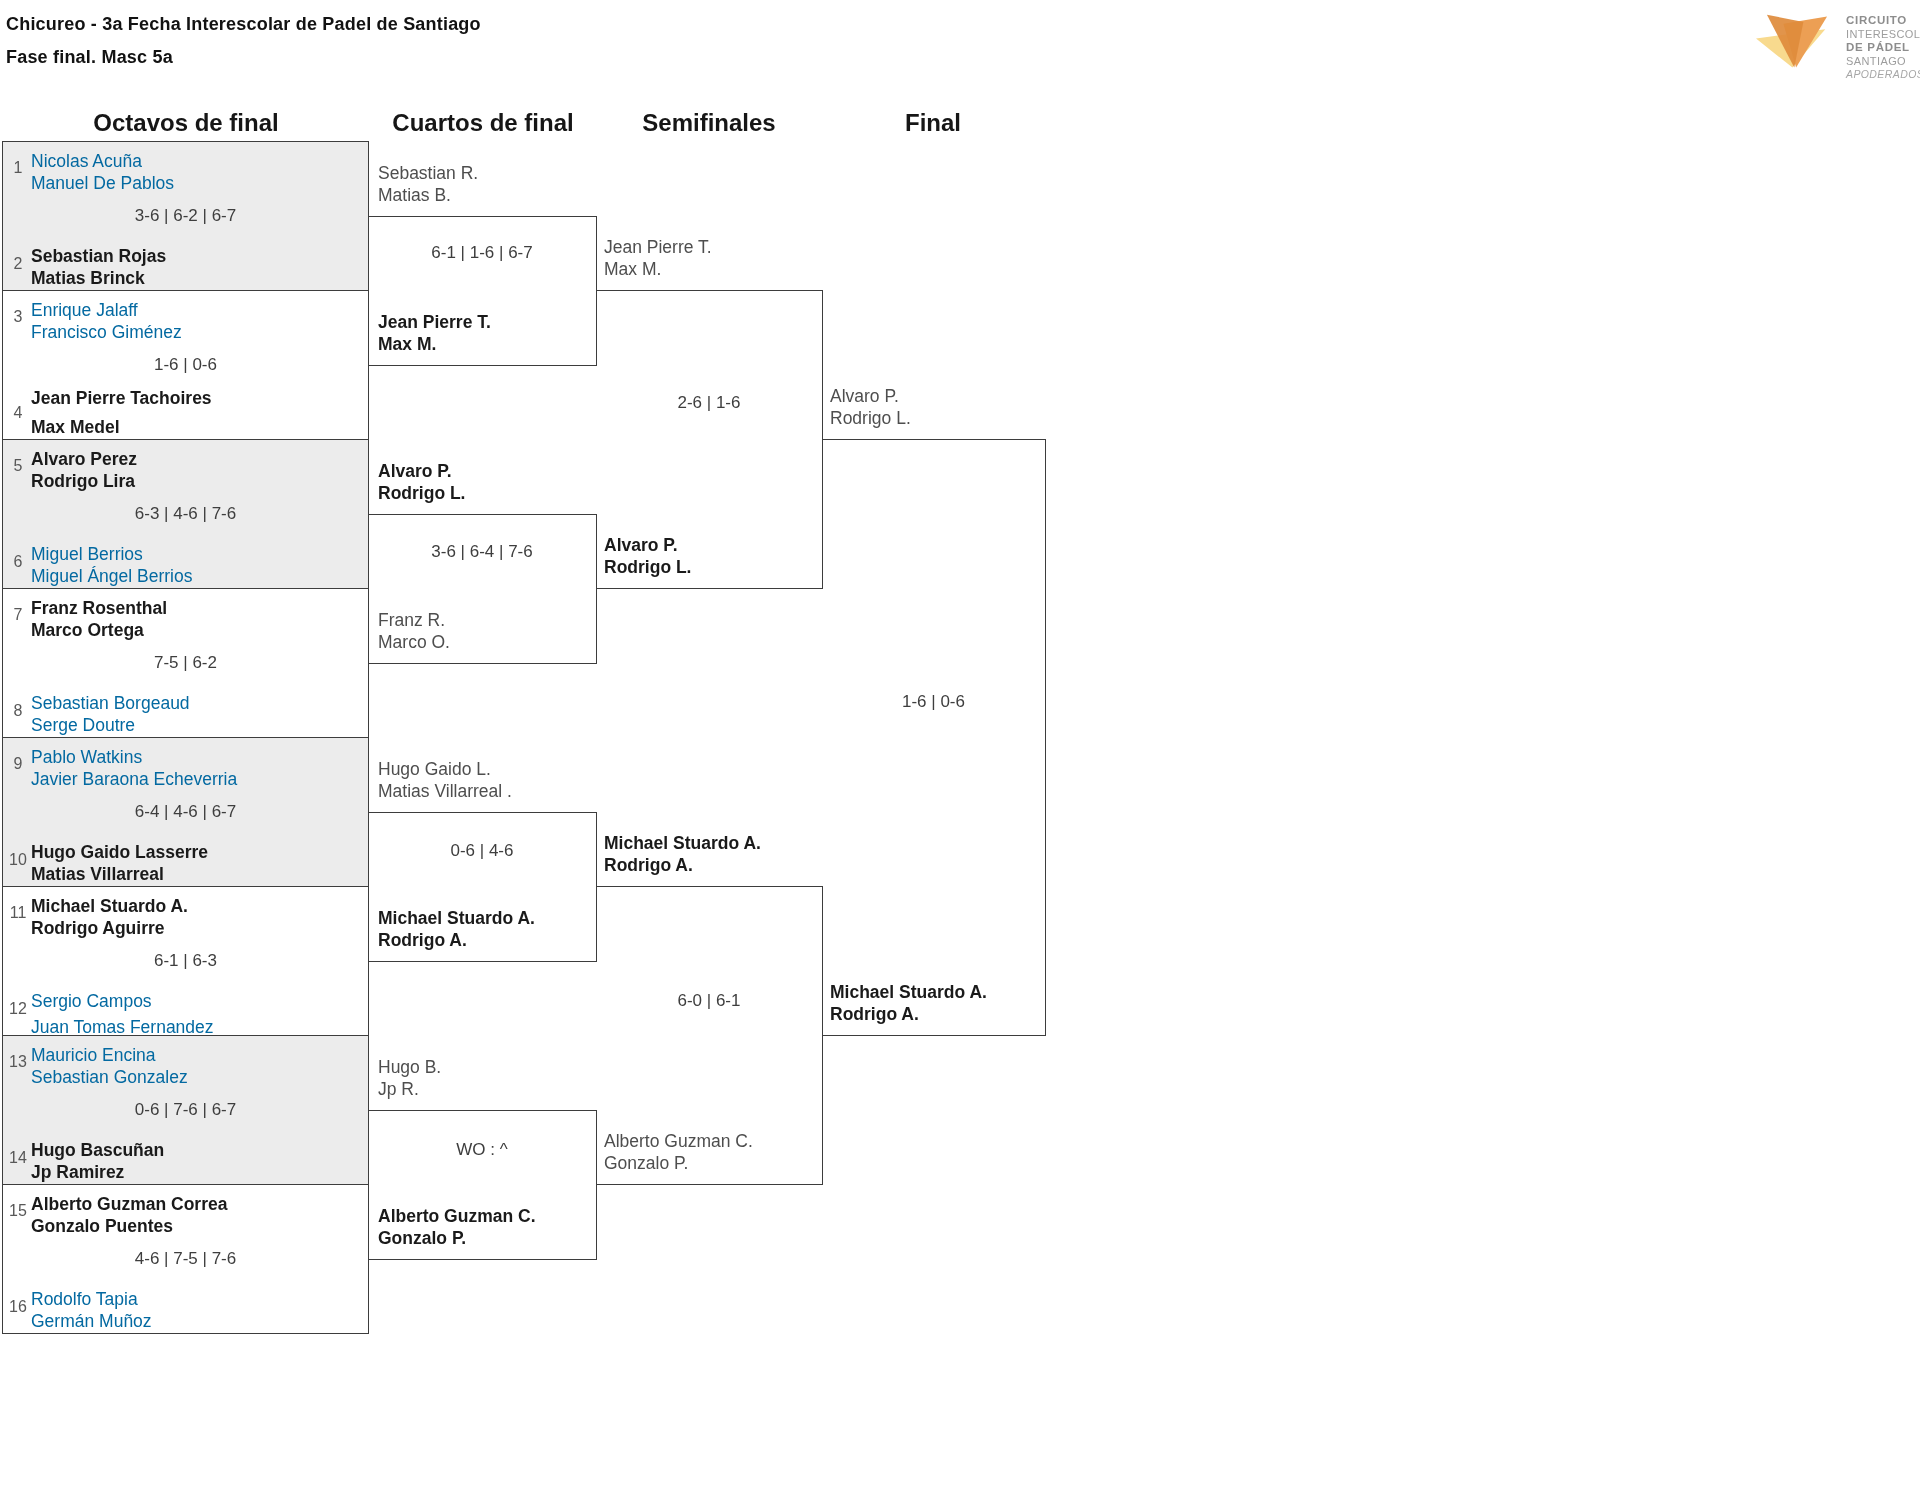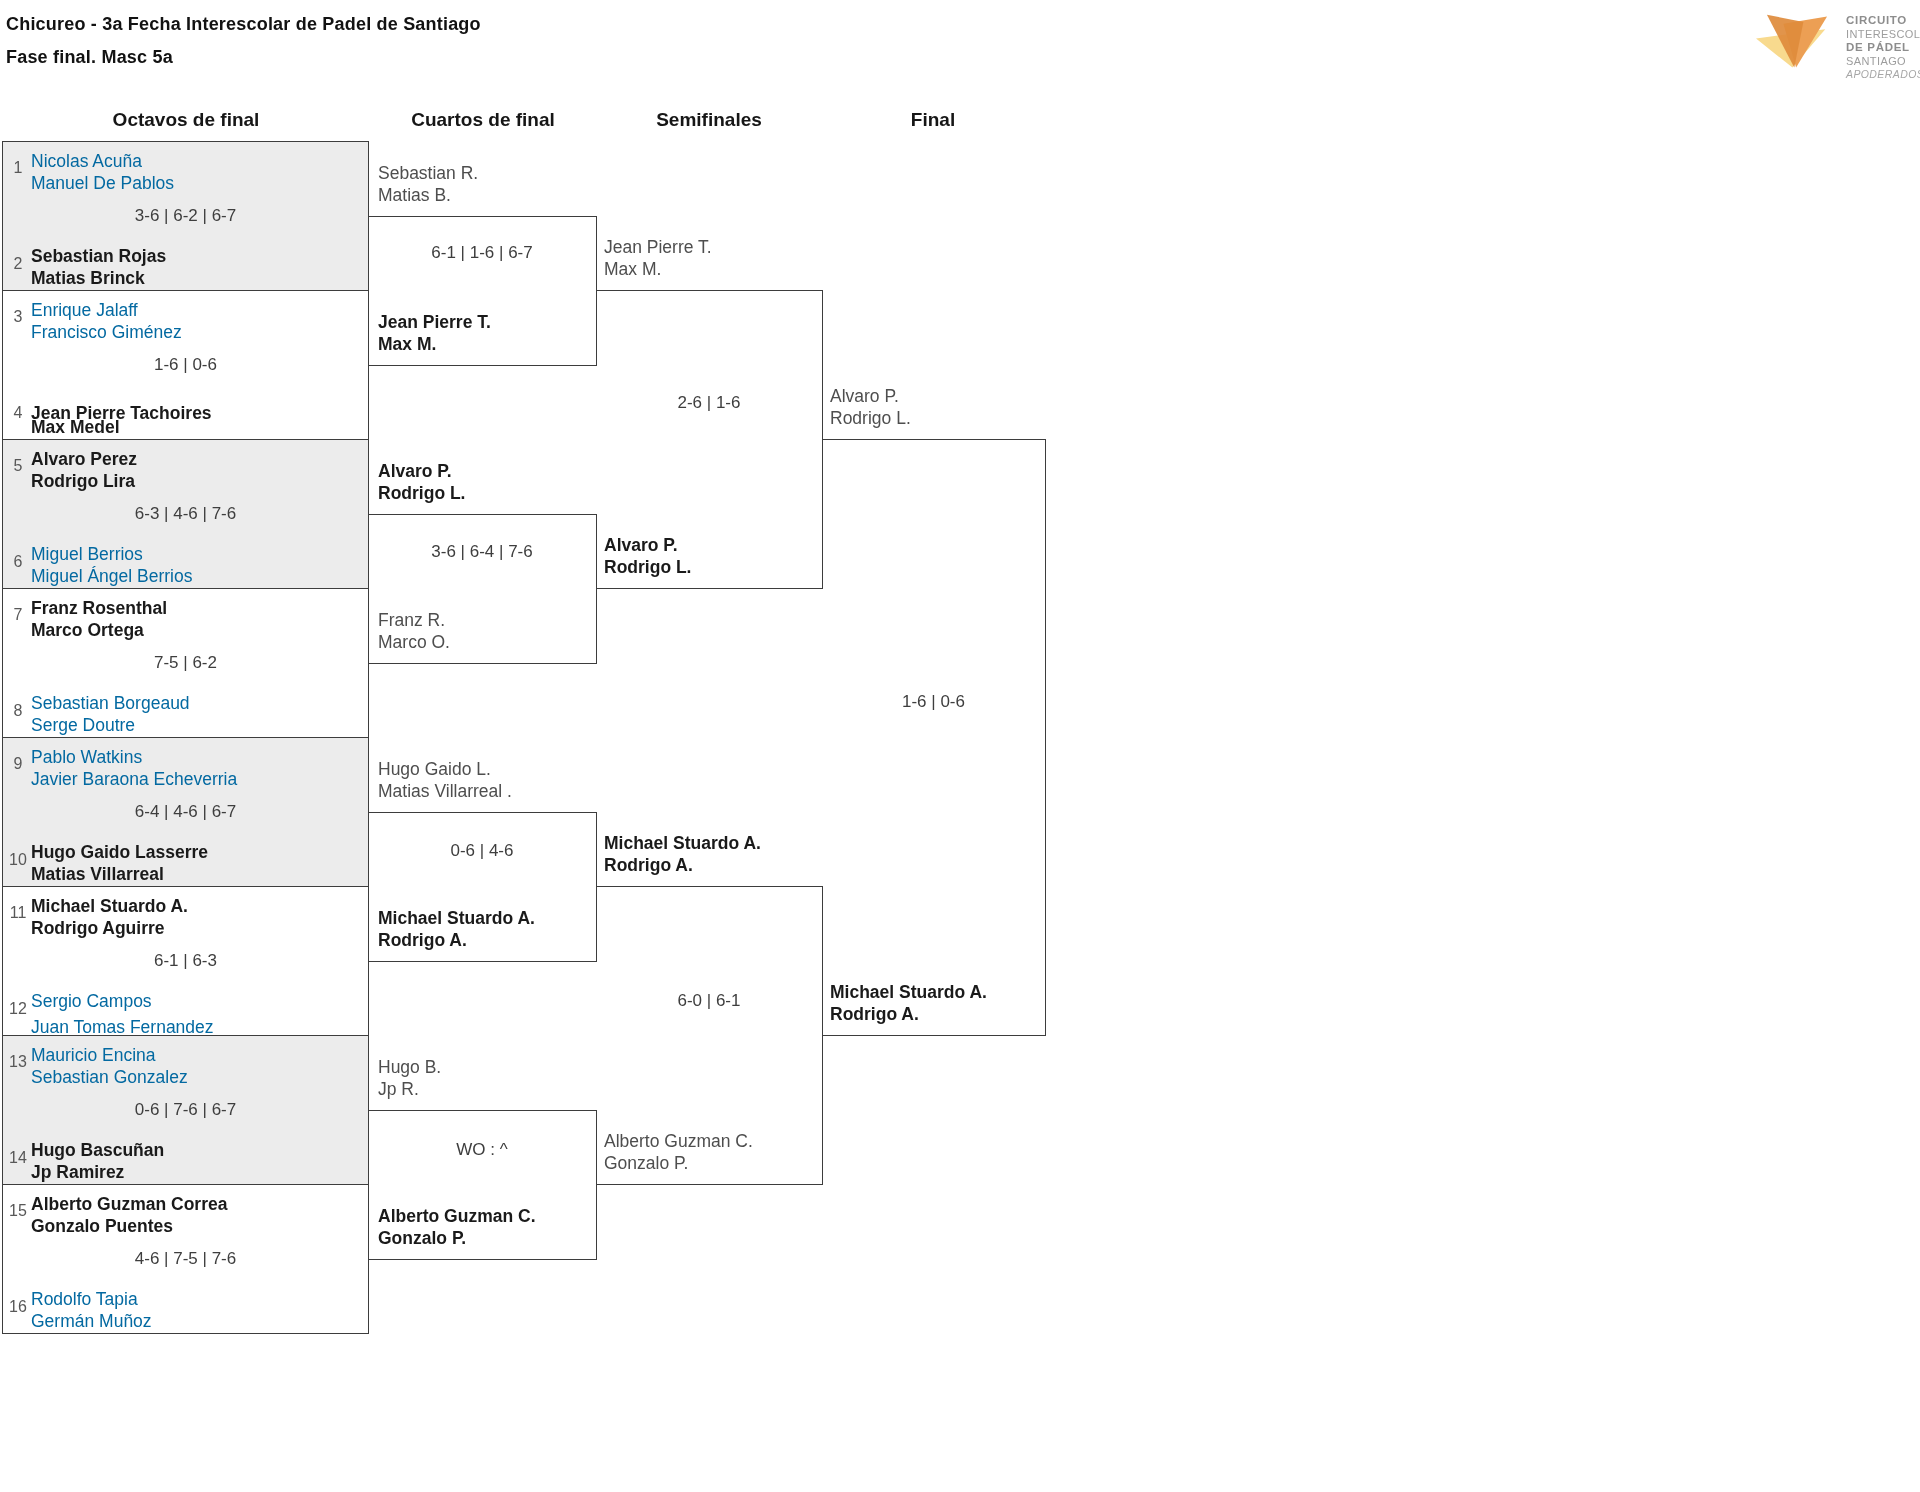--- a/index.html
+++ b/index.html
@@ -1,20 +1,20 @@
 <!DOCTYPE html>
 <html><head>
 <meta charset="utf-8">
 <style>
   html,body{margin:0;padding:0;background:#fff;}
   .canvas{position:relative;width:1920px;height:1492px;background:#ffffff;
           font-family:"Liberation Sans","DejaVu Sans",sans-serif;overflow:hidden;}
   .title-line{position:absolute;left:6px;font-size:18px;line-height:33px;font-weight:700;
               color:#121212;letter-spacing:.2px;white-space:nowrap;}
-  .rh{position:absolute;top:109px;width:300px;text-align:center;font-size:19px;
+  .rh{position:absolute;top:109px;width:300px;text-align:center;font-size:24px;
       font-weight:600;color:#161616;}
   .box{position:absolute;left:2px;width:367px;height:150px;border:1px solid #3d3d3d;
        box-sizing:border-box;background:#ffffff;}
   .box.alt{background:#ececec;}
   .seed{position:absolute;left:4px;width:22px;text-align:center;font-size:16px;color:#585858;}
   .team{position:absolute;left:28px;font-size:17.5px;line-height:22px;color:#0369a1;white-space:nowrap;}
   .team.w{font-weight:700;color:#1a1a1a;}
   .bscore{position:absolute;left:0;right:0;top:64px;text-align:center;font-size:17px;color:#3e3e3e;}
   .hline{position:absolute;height:0;border-top:1px solid #3d3d3d;}
   .vline{position:absolute;width:0;border-left:1px solid #3d3d3d;}
@@ -64,21 +64,21 @@
     <div class="team w" style="top:103px">Sebastian Rojas</div>
     <div class="team w" style="top:125px">Matias Brinck</div>
   </div>
 
   <div class="box" style="top:290px">
     <span class="seed" style="top:17px">3</span>
     <div class="team" style="top:8px">Enrique Jalaff</div>
     <div class="team" style="top:30px">Francisco Giménez</div>
     <div class="bscore">1-6 | 0-6</div>
     <span class="seed" style="top:113px">4</span>
-    <div class="team w" style="top:111px">Jean Pierre Tachoires</div>
+    <div class="team w" style="top:96px">Jean Pierre Tachoires</div>
     <div class="team w" style="top:125px">Max Medel</div>
   </div>
 
   <div class="box alt" style="top:439px">
     <span class="seed" style="top:17px">5</span>
     <div class="team w" style="top:8px">Alvaro Perez</div>
     <div class="team w" style="top:30px">Rodrigo Lira</div>
     <div class="bscore">6-3 | 4-6 | 7-6</div>
     <span class="seed" style="top:113px">6</span>
     <div class="team" style="top:103px">Miguel Berrios</div>

